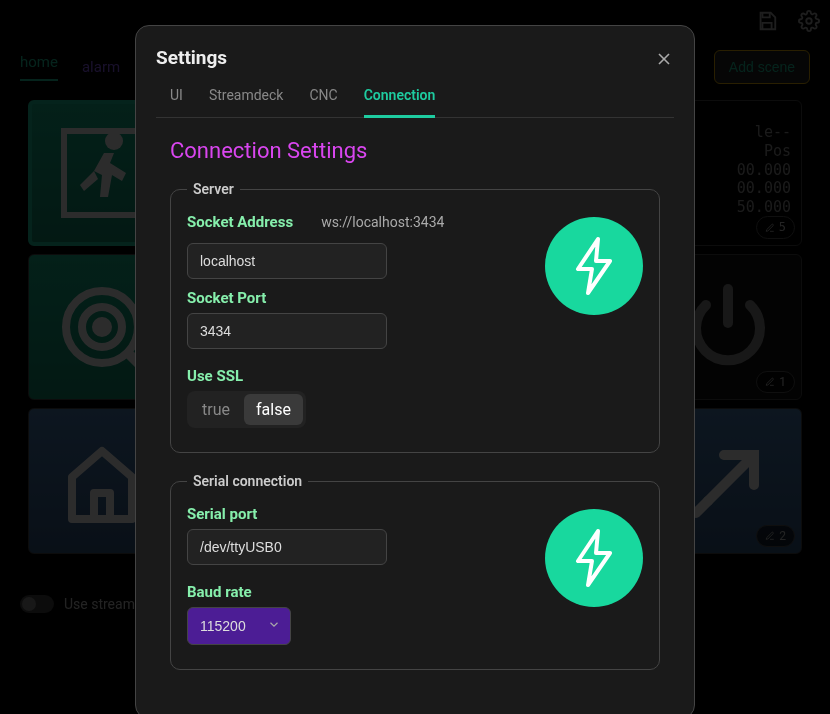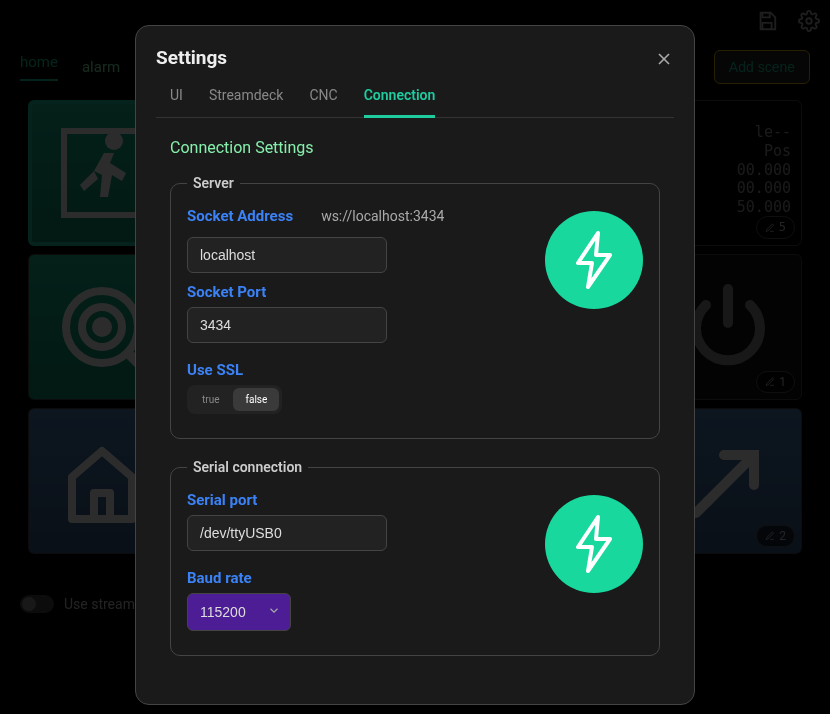--- a/index.html
+++ b/index.html
@@ -46,21 +46,21 @@
       top: 50px;
       left: 0;
       right: 0;
       display: flex;
       align-items: center;
       padding: 0 20px;
       gap: 24px;
     }
 
     .bg-tab {
-      color: #86efac;
+      color: #8b5cf6;
       font-size: 15px;
     }
 
     .bg-tab.active {
       color: #1ecca0;
       border-bottom: 2px solid #1ecca0;
       padding-bottom: 8px;
     }
 
     .chevron-r {
@@ -230,23 +230,23 @@
     }
 
     .modal-tab.active {
       color: #1ecca0;
       font-weight: 600;
       border-bottom: 3px solid #1ecca0;
       margin-bottom: -1px;
     }
 
     .section-title {
-      font-size: 16px;
+      font-size: 22px;
       font-weight: 400;
-      color: #86efac;
+      color: #d946ef;
       margin-bottom: 18px;
       margin-left: 14px;
     }
 
     fieldset.panel {
       border: 1px solid #444;
       border-radius: 10px;
       padding: 16px;
       margin: 0 14px 20px 14px;
       position: relative;
@@ -264,21 +264,21 @@
       gap: 16px;
     }
 
     .panel-fields {
       flex: 1;
     }
 
     .field-label {
       font-size: 15px;
       font-weight: 700;
-      color: #3b82f6;
+      color: #86efac;
       margin-bottom: 6px;
       display: block;
     }
 
     .socket-row {
       display: flex;
       align-items: center;
       gap: 28px;
       margin-bottom: 12px;
     }
@@ -304,21 +304,21 @@
       background: #222;
       border-radius: 8px;
       padding: 3px;
       gap: 2px;
     }
 
     .ssl-opt {
       padding: 6px 12px;
       border-radius: 6px;
       color: #888;
-      font-size: 10px;
+      font-size: 16px;
       cursor: pointer;
     }
 
     .ssl-opt.active {
       background: #3a3a3a;
       color: #fff;
     }
 
     .status-circle {
       width: 98px;

